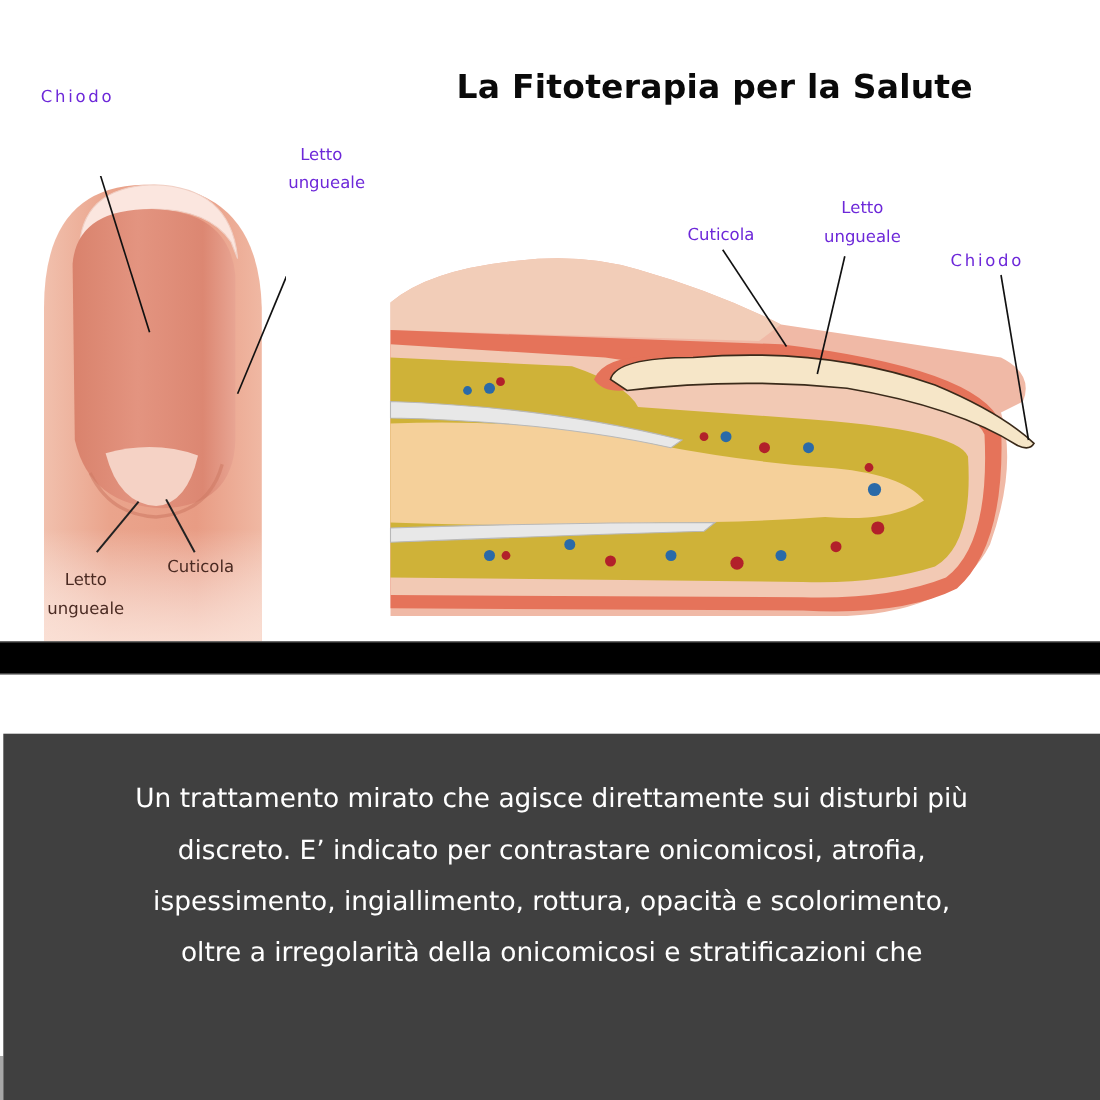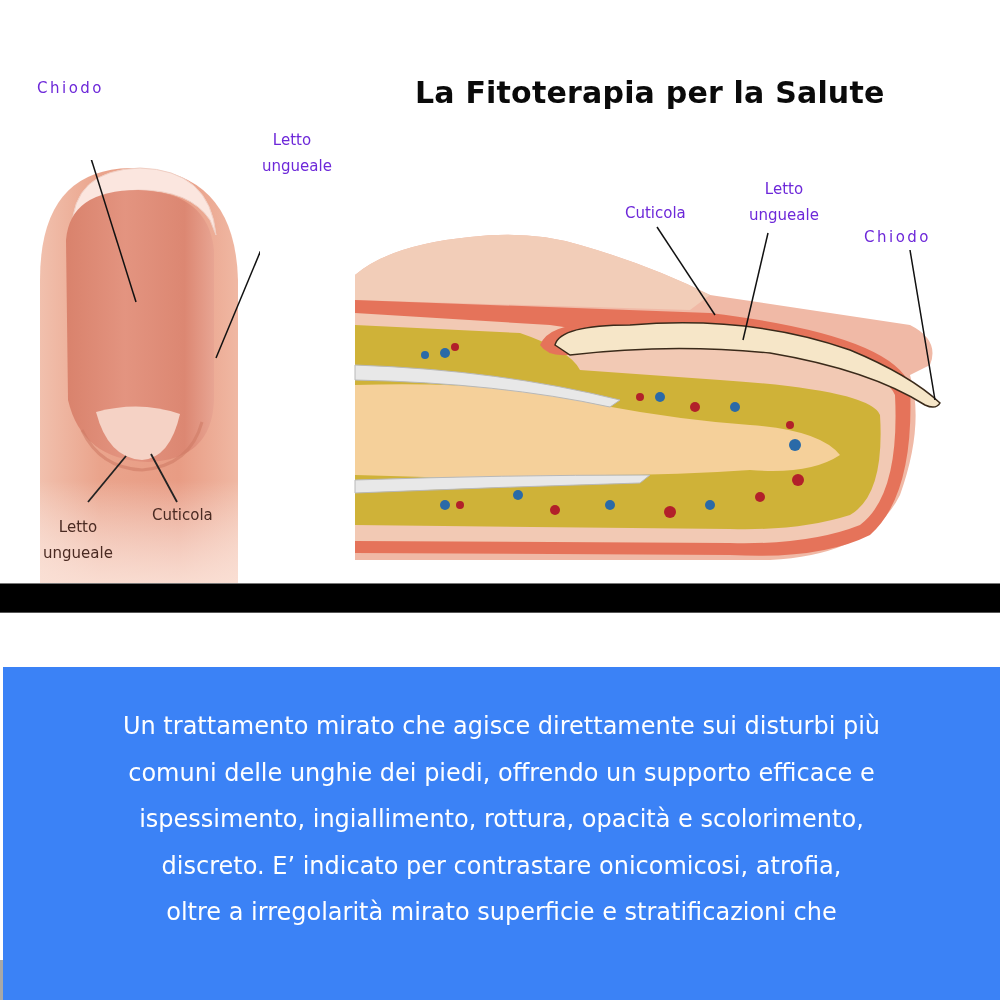--- a/index.html
+++ b/index.html
@@ -1,22 +1,22 @@
 <!DOCTYPE html>
 <html><head>
 <meta charset="utf-8">
 <style>
   html, body { margin:0; padding:0; }
   body { width:1000px; height:1000px; position:relative; overflow:hidden; background:#ffffff; font-family:"DejaVu Sans", sans-serif; }
   .abs { position:absolute; }
-  .title { left:415px; top:75px; font-size:30px; font-weight:bold; color:#0a0a0a; letter-spacing:0.2px; white-space:nowrap; }
+  .title { left:415px; top:62px; font-size:30px; font-weight:bold; color:#0a0a0a; letter-spacing:0.2px; white-space:nowrap; }
   .lbl { font-size:15px; color:#6d28d9; text-align:center; line-height:26px; white-space:nowrap; }
   .lbl.spaced { letter-spacing:2.5px; }
   .black-bar { left:0; top:583px; width:1000px; height:30px; background:#000; border-top:1px solid #777; border-bottom:1px solid #555; box-sizing:border-box; }
-  .orange-box { left:3px; top:667px; width:997px; height:333px; background:#3b82f6; }
+  .orange-box { left:3px; top:667px; width:997px; height:333px; background:#404040; }
   .gray-strip { left:0; top:960px; width:3px; height:40px; background:#a8a8a8; }
   .desc { position:absolute; left:40px; right:40px; top:36px; color:#ffffff; font-size:24px; line-height:46.5px; text-align:center; }
   .desc span { display:block; white-space:nowrap; }
   svg { position:absolute; }
 </style>
 </head>
 <body>
 
 <div class="abs title">La Fitoterapia per la Salute</div>
 
@@ -114,18 +114,17 @@
   <div>ungueale</div>
 </div>
 <div class="abs lbl spaced" style="left:864px;top:224px;">Chiodo</div>
 
 <div class="abs black-bar"></div>
 
 <div class="abs gray-strip"></div>
 <div class="abs orange-box">
   <div class="desc">
     <span>Un trattamento mirato che agisce direttamente sui disturbi più</span>
-    <span>comuni delle unghie dei piedi, offrendo un supporto efficace e</span>
+    <span>discreto. E’ indicato per contrastare onicomicosi, atrofia,</span>
     <span>ispessimento, ingiallimento, rottura, opacità e scolorimento,</span>
-    <span>discreto. E’ indicato per contrastare onicomicosi, atrofia,</span>
-    <span>oltre a irregolarità mirato superficie e stratificazioni che</span>
+    <span>oltre a irregolarità della onicomicosi e stratificazioni che</span>
   </div>
 </div>
 
 </body></html>

